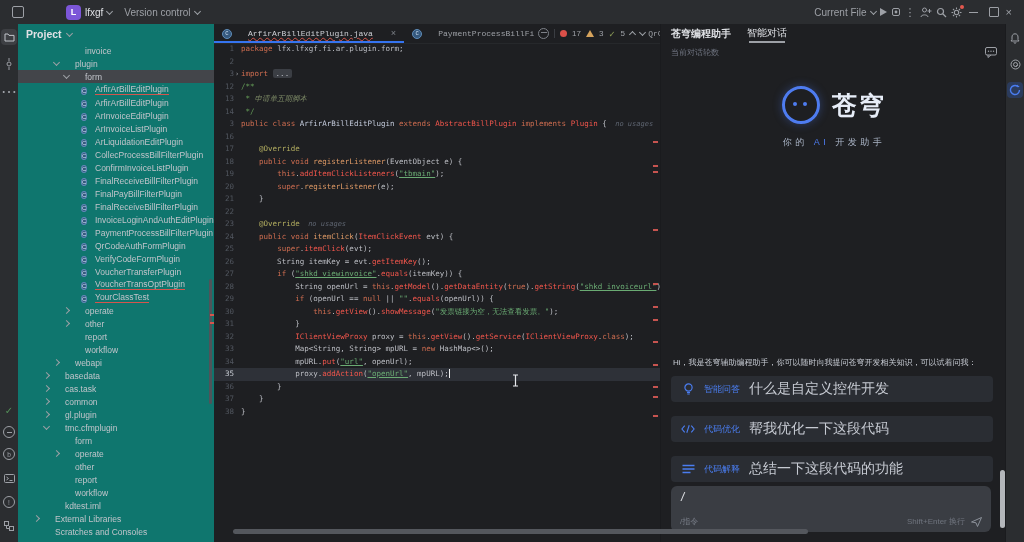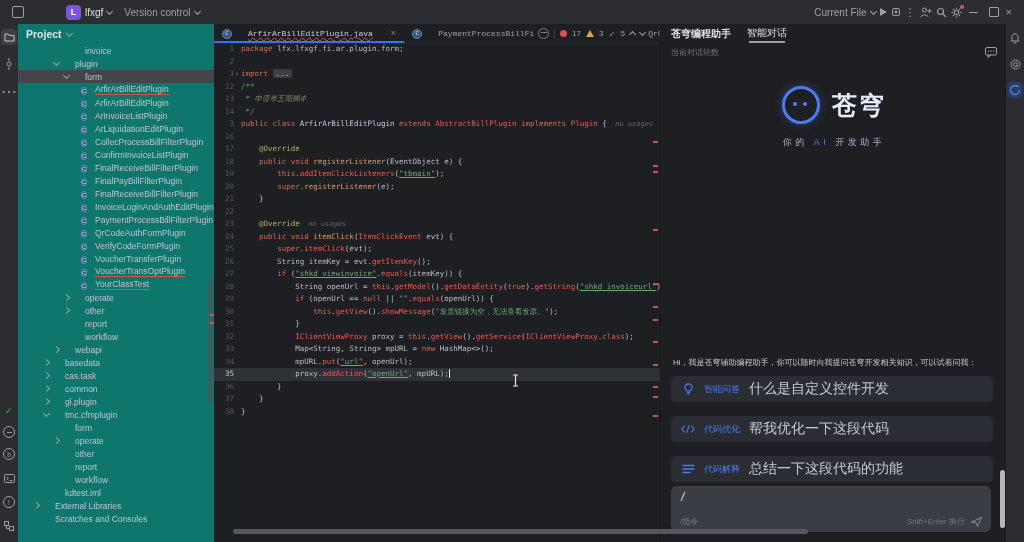--- a/index.html
+++ b/index.html
@@ -266,20 +266,25 @@
           <span class="err-label">ArfirArBillEditPlugin</span>
         </div>
         <div class="tree-row" style="padding-left: 54px;">
           <span class="t-arrow"></span>
           <span class="t-icon"><span class="ti-cls">C</span></span>
           <span>ArfirArBillEditPlugin</span>
         </div>
         <div class="tree-row" style="padding-left: 54px;">
           <span class="t-arrow"></span>
           <span class="t-icon"><span class="ti-cls">C</span></span>
+          <span>ArInvoiceEditPlugin</span>
+        </div>
+        <div class="tree-row" style="padding-left: 54px;">
+          <span class="t-arrow"></span>
+          <span class="t-icon"><span class="ti-cls">C</span></span>
           <span>ArInvoiceListPlugin</span>
         </div>
         <div class="tree-row" style="padding-left: 54px;">
           <span class="t-arrow"></span>
           <span class="t-icon"><span class="ti-cls">C</span></span>
           <span>ArLiquidationEditPlugin</span>
         </div>
         <div class="tree-row" style="padding-left: 54px;">
           <span class="t-arrow"></span>
           <span class="t-icon"><span class="ti-cls">C</span></span>

